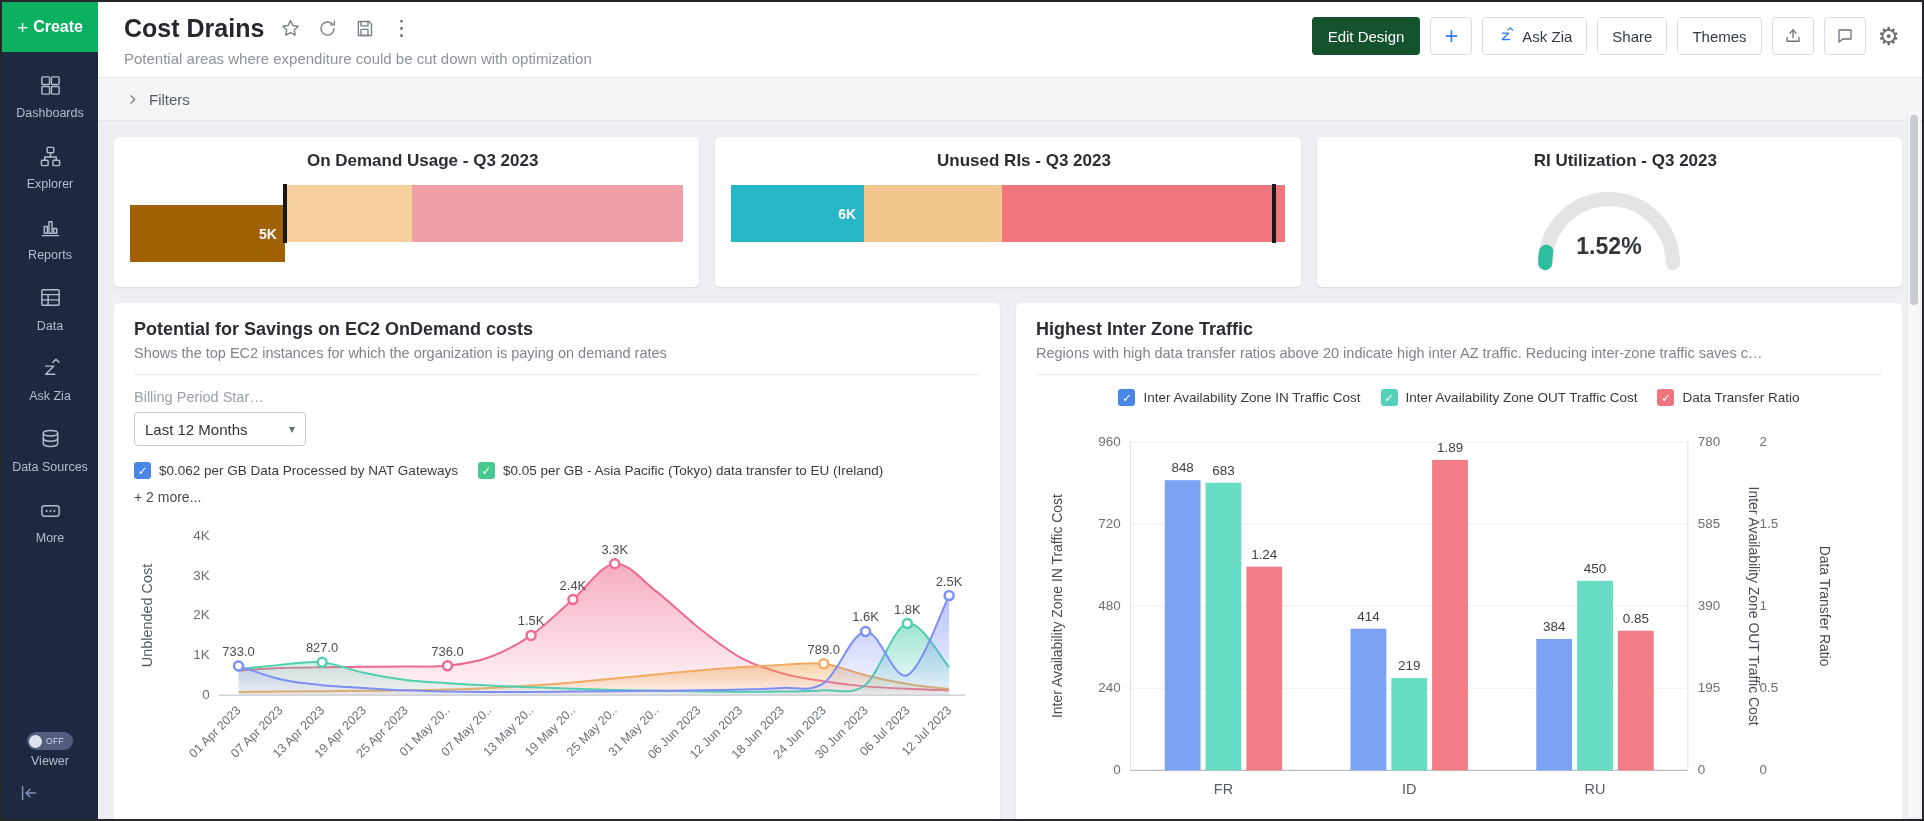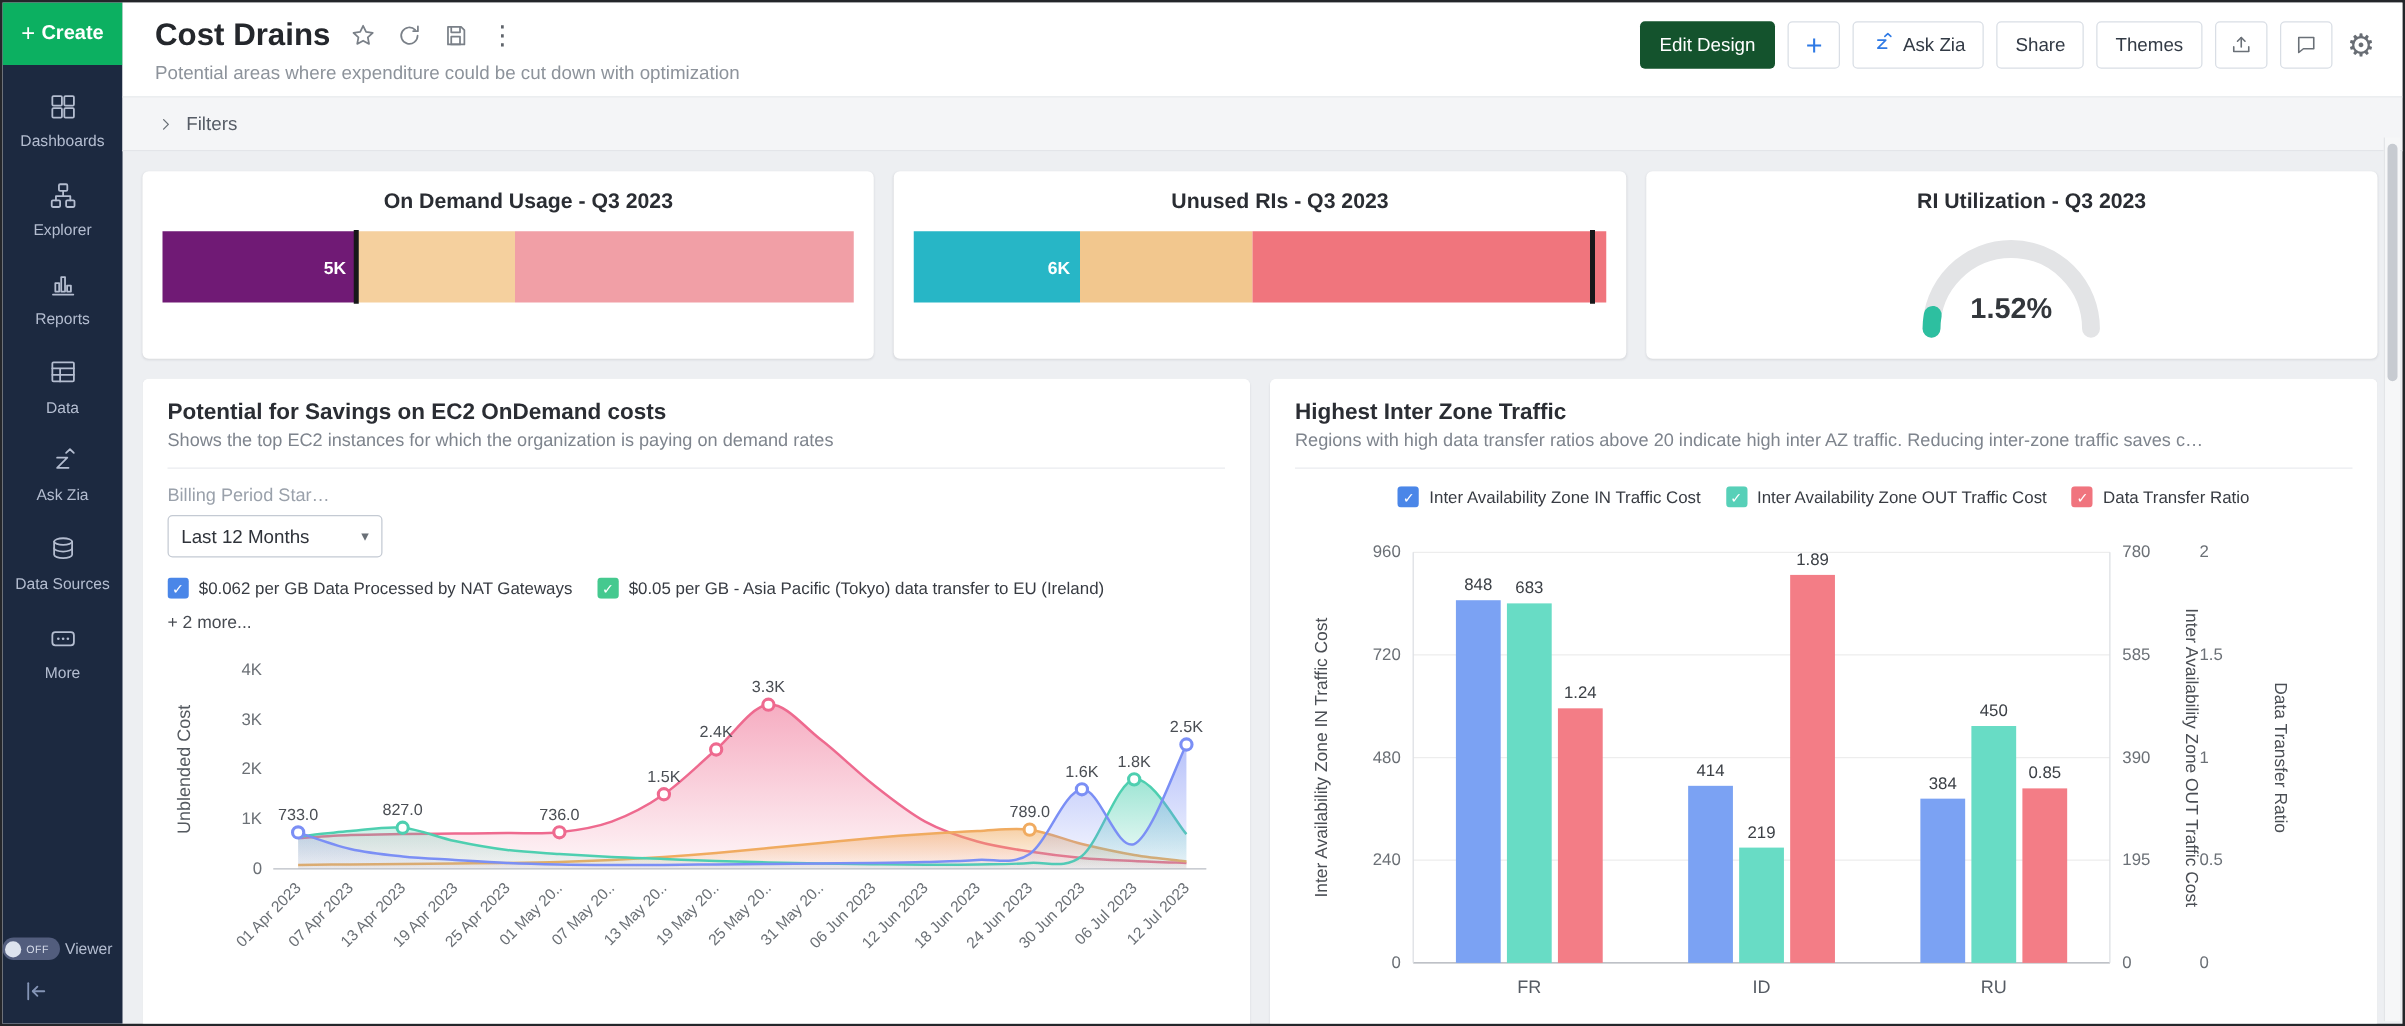--- a/index.html
+++ b/index.html
@@ -9,21 +9,21 @@
 
   
   .sidebar{width:96px;min-width:96px;background:#1c2940;display:flex;flex-direction:column;}
   .create-btn{height:50px;background:#0cb061;color:#fff;font-family:inherit;font-weight:bold;font-size:16px;
               border:none;display:flex;align-items:center;justify-content:center;gap:5px;cursor:pointer;}
   .create-plus{font-size:19px;font-weight:normal;line-height:1;}
   .side-nav{display:flex;flex-direction:column;padding-top:10px;}
   .side-item{display:flex;flex-direction:column;align-items:center;gap:6px;color:#b4bdd0;font-size:12.5px;
              padding:12px 2px;cursor:pointer;text-align:center;line-height:1.15;}
   .side-item svg{width:23px;height:23px;stroke:#b4bdd0;fill:none;stroke-width:1.5;stroke-linecap:round;stroke-linejoin:round;}
-  .viewer{margin-top:auto;display:flex;flex-direction:row;align-items:center;gap:4px;color:#b4bdd0;
+  .viewer{margin-top:auto;display:flex;flex-direction:column;align-items:center;gap:4px;color:#b4bdd0;
           font-size:12.5px;padding:8px 0 4px;}
   .toggle{width:46px;height:18px;border-radius:9px;background:#525d7d;display:flex;align-items:center;
           padding:2px 5px 2px 2px;gap:4px;cursor:pointer;}
   .knob{width:13px;height:13px;border-radius:50%;background:#dde3ee;}
   .toggle-label{font-size:8.5px;color:#d6dcea;letter-spacing:.4px;}
   .collapse-btn{padding:10px 0 12px 16px;align-self:flex-start;cursor:pointer;background:none;border:none;}
   .collapse-btn svg{width:22px;height:22px;stroke:#8494b5;fill:none;stroke-width:1.6;stroke-linecap:round;stroke-linejoin:round;}
 
   
   .main{flex:1;display:flex;flex-direction:column;min-width:0;}
@@ -243,21 +243,21 @@
         </svg>
       <span>Filters</span>
     </div>
 
     <div class="content">
 
       <div class="kpi-row">
         <div class="kpi-card">
           <div class="kpi-title">On Demand Usage - Q3 2023</div>
           <div class="hbar">
-              <div class="seg" style="width: 28%; background: #701a75;">
+              <div class="seg" style="width: 28%; background: #a16207; margin-top: 20px;">
                 <span class="seg-label">5K</span>
               </div>
               <div class="seg" style="width: 23%; background: rgb(245, 208, 158);"></div>
               <div class="seg" style="width: 49%; background: rgb(241, 159, 166);"></div>
               <div class="kpi-marker" style="left: 28%;"></div>
             </div>
         </div>
         <div class="kpi-card">
           <div class="kpi-title">Unused RIs - Q3 2023</div>
           <div class="hbar">

